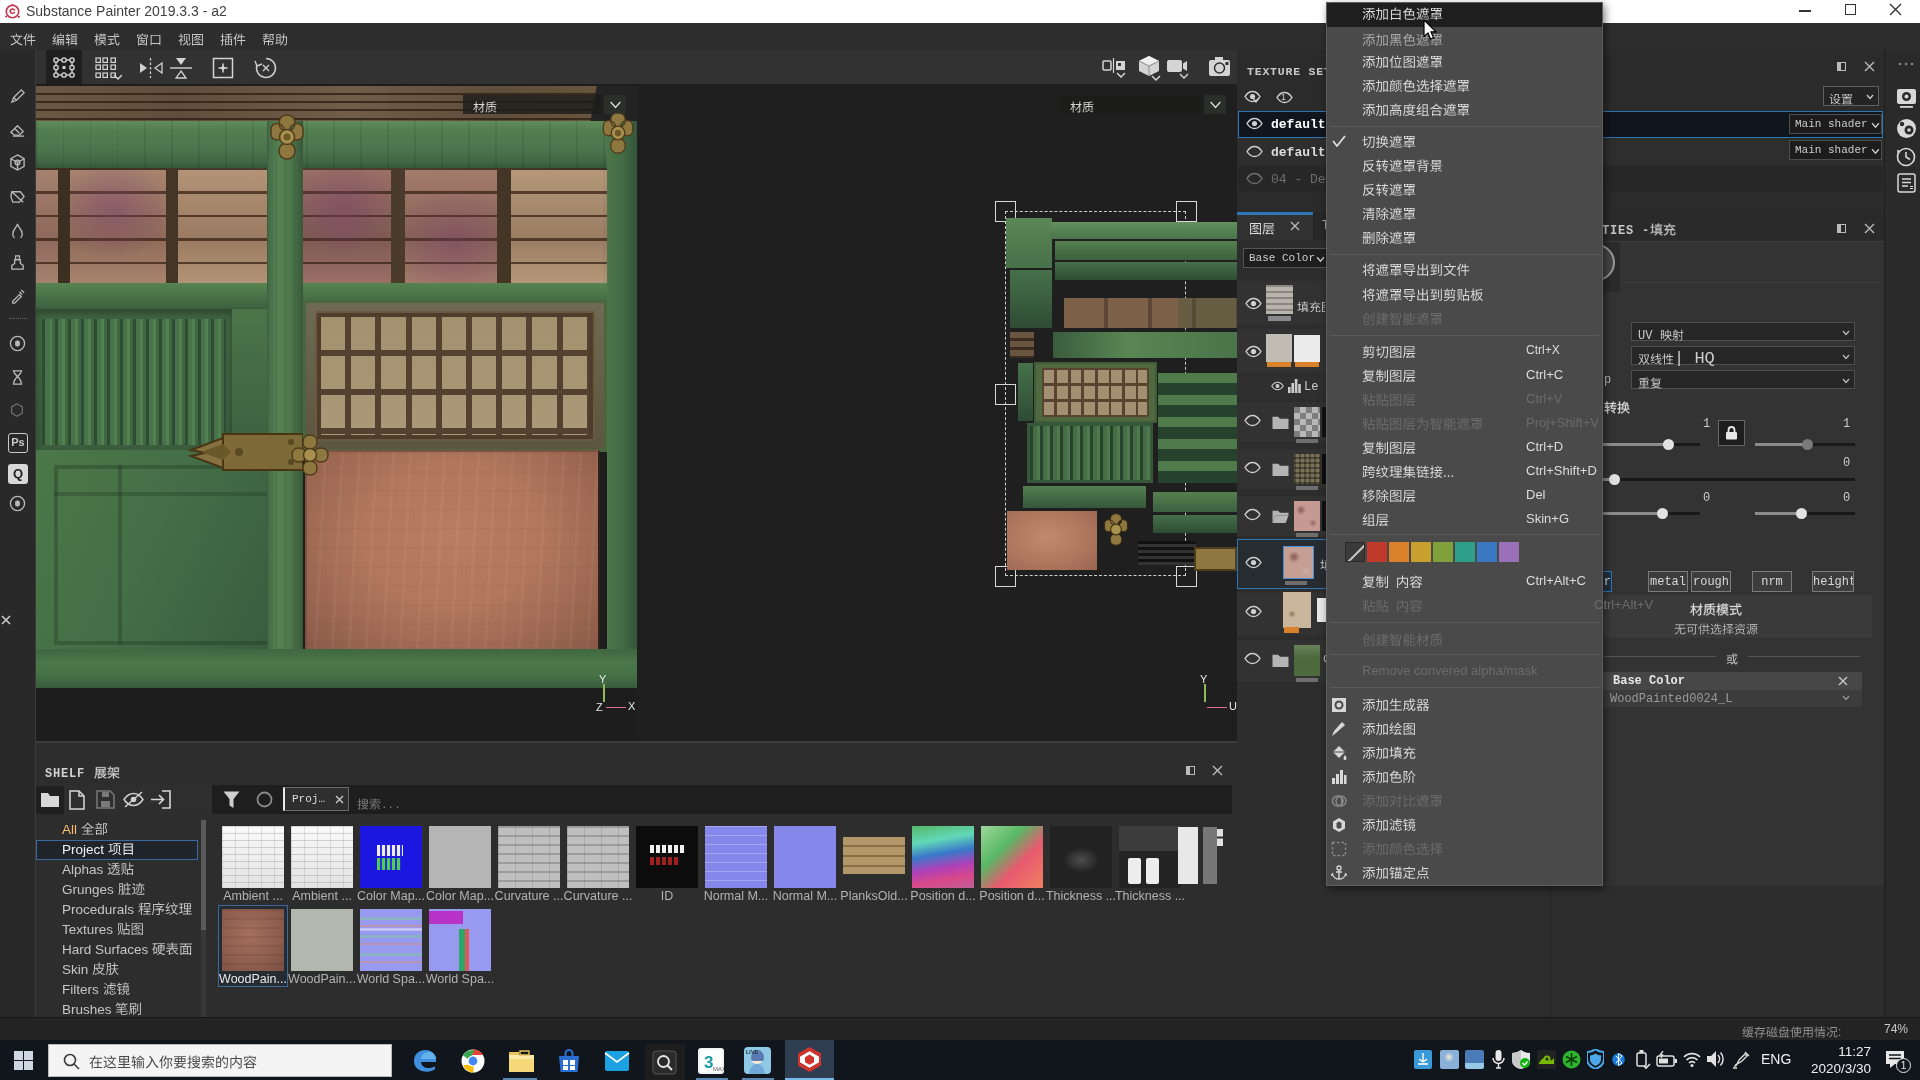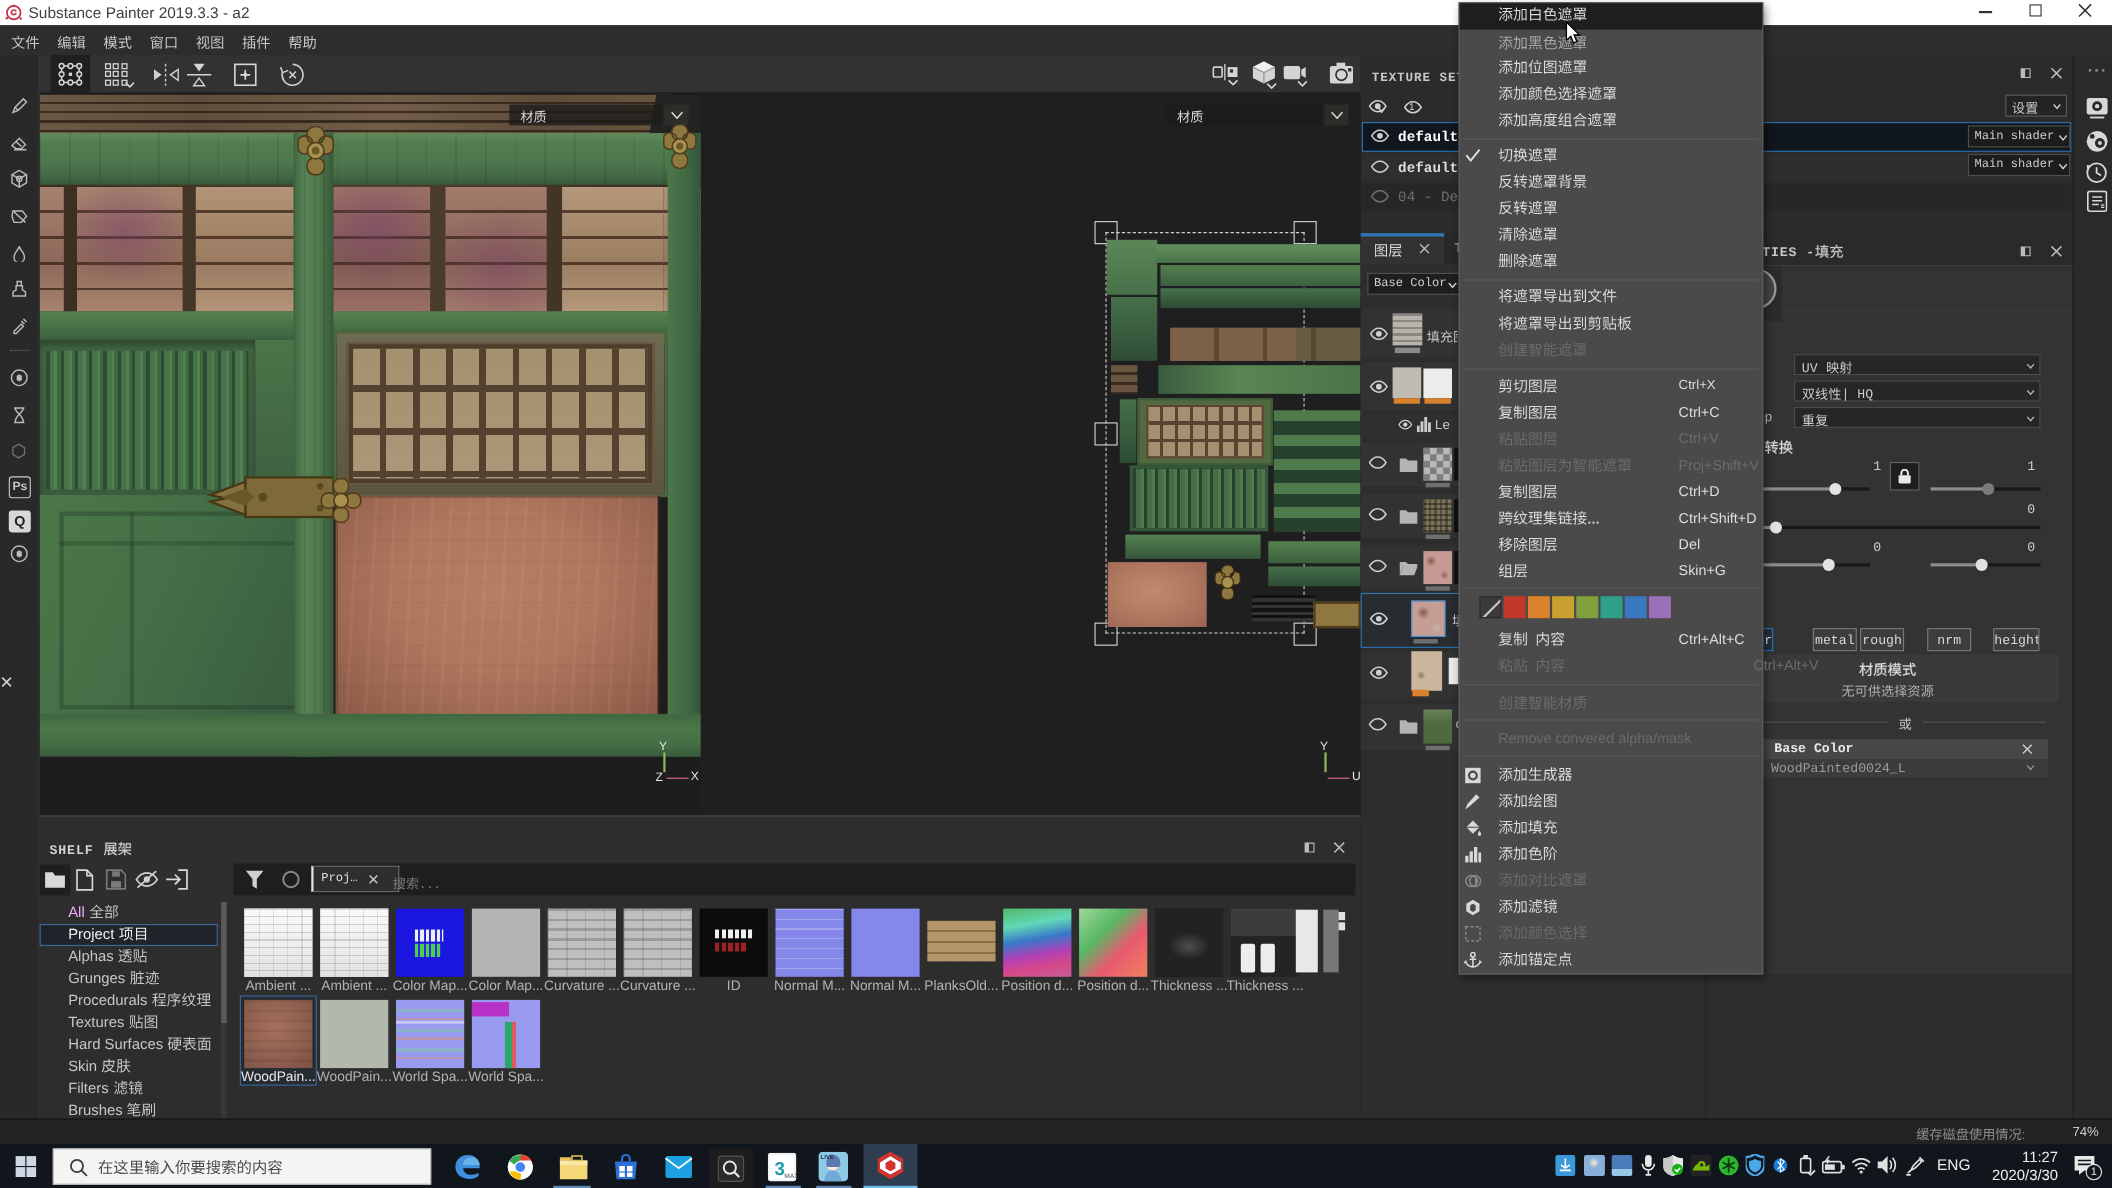--- a/index.html
+++ b/index.html
@@ -488,31 +488,31 @@
 <svg class="ab" style="left:150px;top:790px" width="21" height="19" viewBox="0 0 21 19">
     <path d="M12 1h8v17h-8" fill="none" stroke="#d8d8d8" stroke-width="1.6"></path>
     <path d="M1 9.5h12M9 5l4.5 4.5L9 14" fill="none" stroke="#d8d8d8" stroke-width="1.6"></path>
   </svg>
 <svg class="ab" style="left:223px;top:791px" width="17" height="18" viewBox="0 0 17 18">
     <path d="M0.5 0.5h16l-6 7.5v9l-4-2.5v-6.5z" fill="#cfcfcf"></path>
   </svg>
 <svg class="ab" style="left:256px;top:791px" width="17" height="17" viewBox="0 0 17 17">
     <circle cx="8.5" cy="8.5" r="7" fill="none" stroke="#8a8a8a" stroke-width="1.8"></circle>
   </svg>
-<div class="ab" style="left:283px;top:787px;width:80px;height:24px;background:#2e2e2e;border:1px solid #6a6a6a;border-left:2.5px solid #e8e8e8">
+<div class="ab" style="left:283px;top:787px;width:66px;height:24px;background:#2e2e2e;border:1px solid #6a6a6a;border-left:2.5px solid #e8e8e8">
     <span class="mono ab" style="left:7px;top:5px;font-size:11px;color:#ddd">Proj…</span>
     <svg class="ab" style="left:50px;top:7px" width="9" height="9" viewBox="0 0 9 9">
       <path d="M1 1l7 7M8 1L1 8" stroke="#ccc" stroke-width="1.3"></path>
     </svg>
   </div>
 <div class="ab" style="left:357px;top:794px"><svg class="cj" style="width:24.0px;height:12.0px;vertical-align:-1.56px;color:#7d7d7d;" viewBox="0 0 2000 1000">
       <use href="#u641C" x="0"></use>
       <use href="#u7D22" x="1000"></use>
     </svg><span class="mono" style="font-size:11px;color:#7d7d7d">...</span></div>
-<div class="ab" style="left:62px;top:822px;font-size:13.5px;color:#f0abfc">All <svg class="cj" style="width:27.0px;height:13.5px;vertical-align:-1.76px;color:#c6c6c6;" viewBox="0 0 2000 1000">
+<div class="ab" style="left:62px;top:822px;font-size:13.5px;color:#fdba74">All <svg class="cj" style="width:27.0px;height:13.5px;vertical-align:-1.76px;color:#c6c6c6;" viewBox="0 0 2000 1000">
       <use href="#u5168" x="0"></use>
       <use href="#u90E8" x="1000"></use>
     </svg></div>
 <div class="ab" style="left:36px;top:840px;width:162px;height:20px;background:#20252b;border:1px solid #3d6a9e"></div>
 <div class="ab" style="left:62px;top:842px;font-size:13.5px;color:#f0f0f0">Project <svg class="cj" style="width:27.0px;height:13.5px;vertical-align:-1.76px;color:#f0f0f0;" viewBox="0 0 2000 1000">
       <use href="#u9879" x="0"></use>
       <use href="#u76EE" x="1000"></use>
     </svg></div>
 <div class="ab" style="left:62px;top:862px;font-size:13.5px;color:#c6c6c6">Alphas <svg class="cj" style="width:27.0px;height:13.5px;vertical-align:-1.76px;color:#c6c6c6;" viewBox="0 0 2000 1000">
       <use href="#u900F" x="0"></use>
@@ -792,21 +792,21 @@
       </svg></div>
     <svg class="ab" style="left:210px;top:7px" width="8" height="6" viewBox="0 0 8 6">
       <path d="M1 1l3 3.5L7 1" fill="none" stroke="#bbb" stroke-width="1.2"></path>
     </svg>
   </div>
 <div class="ab" style="left:1631px;top:346px;width:224px;height:19px;background:#262626;border:1px solid #4e4e4e">
     <div class="ab" style="left:6px;top:2px"><svg class="cj" style="width:36.0px;height:12.0px;vertical-align:-1.56px;color:#ccc;" viewBox="0 0 3000 1000">
         <use href="#u53CC" x="0"></use>
         <use href="#u7EBF" x="1000"></use>
         <use href="#u6027" x="2000"></use>
-      </svg><span class="mono" style="font-size:12px;color:#ccc">| HQ</span></div>
+      </svg><span class="mono" style="font-size:17px;color:#ccc">| HQ</span></div>
     <svg class="ab" style="left:210px;top:7px" width="8" height="6" viewBox="0 0 8 6">
       <path d="M1 1l3 3.5L7 1" fill="none" stroke="#bbb" stroke-width="1.2"></path>
     </svg>
   </div>
 <div class="ab" style="left:1631px;top:370px;width:224px;height:19px;background:#262626;border:1px solid #4e4e4e">
     <div class="ab" style="left:6px;top:2px"><svg class="cj" style="width:24.0px;height:12.0px;vertical-align:-1.56px;color:#ccc;" viewBox="0 0 2000 1000">
         <use href="#u91CD" x="0"></use>
         <use href="#u590D" x="1000"></use>
       </svg></div>
     <svg class="ab" style="left:210px;top:7px" width="8" height="6" viewBox="0 0 8 6">

